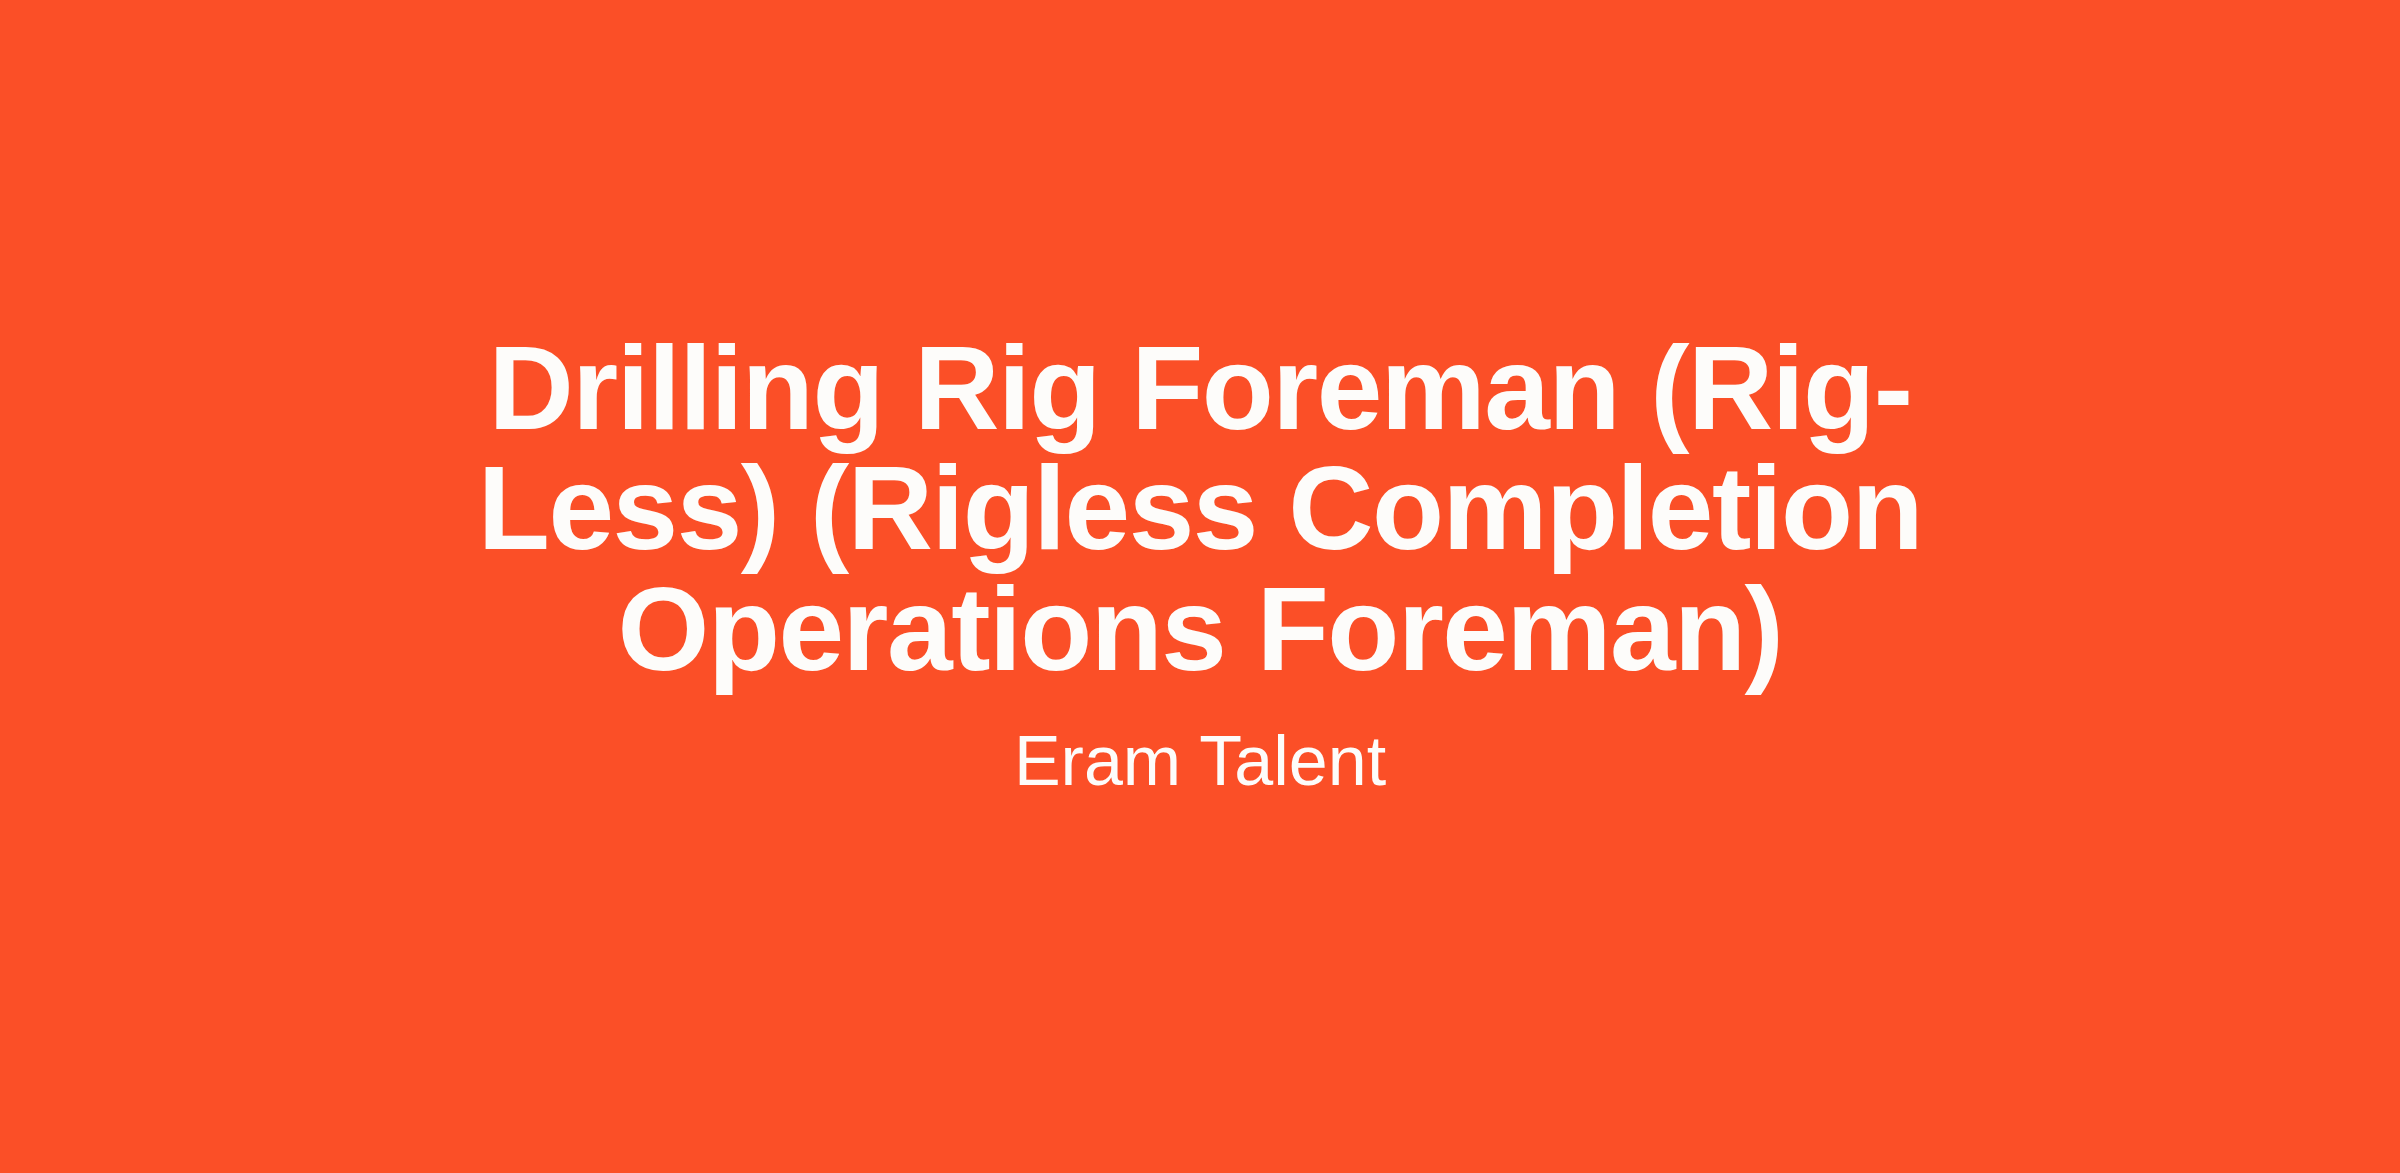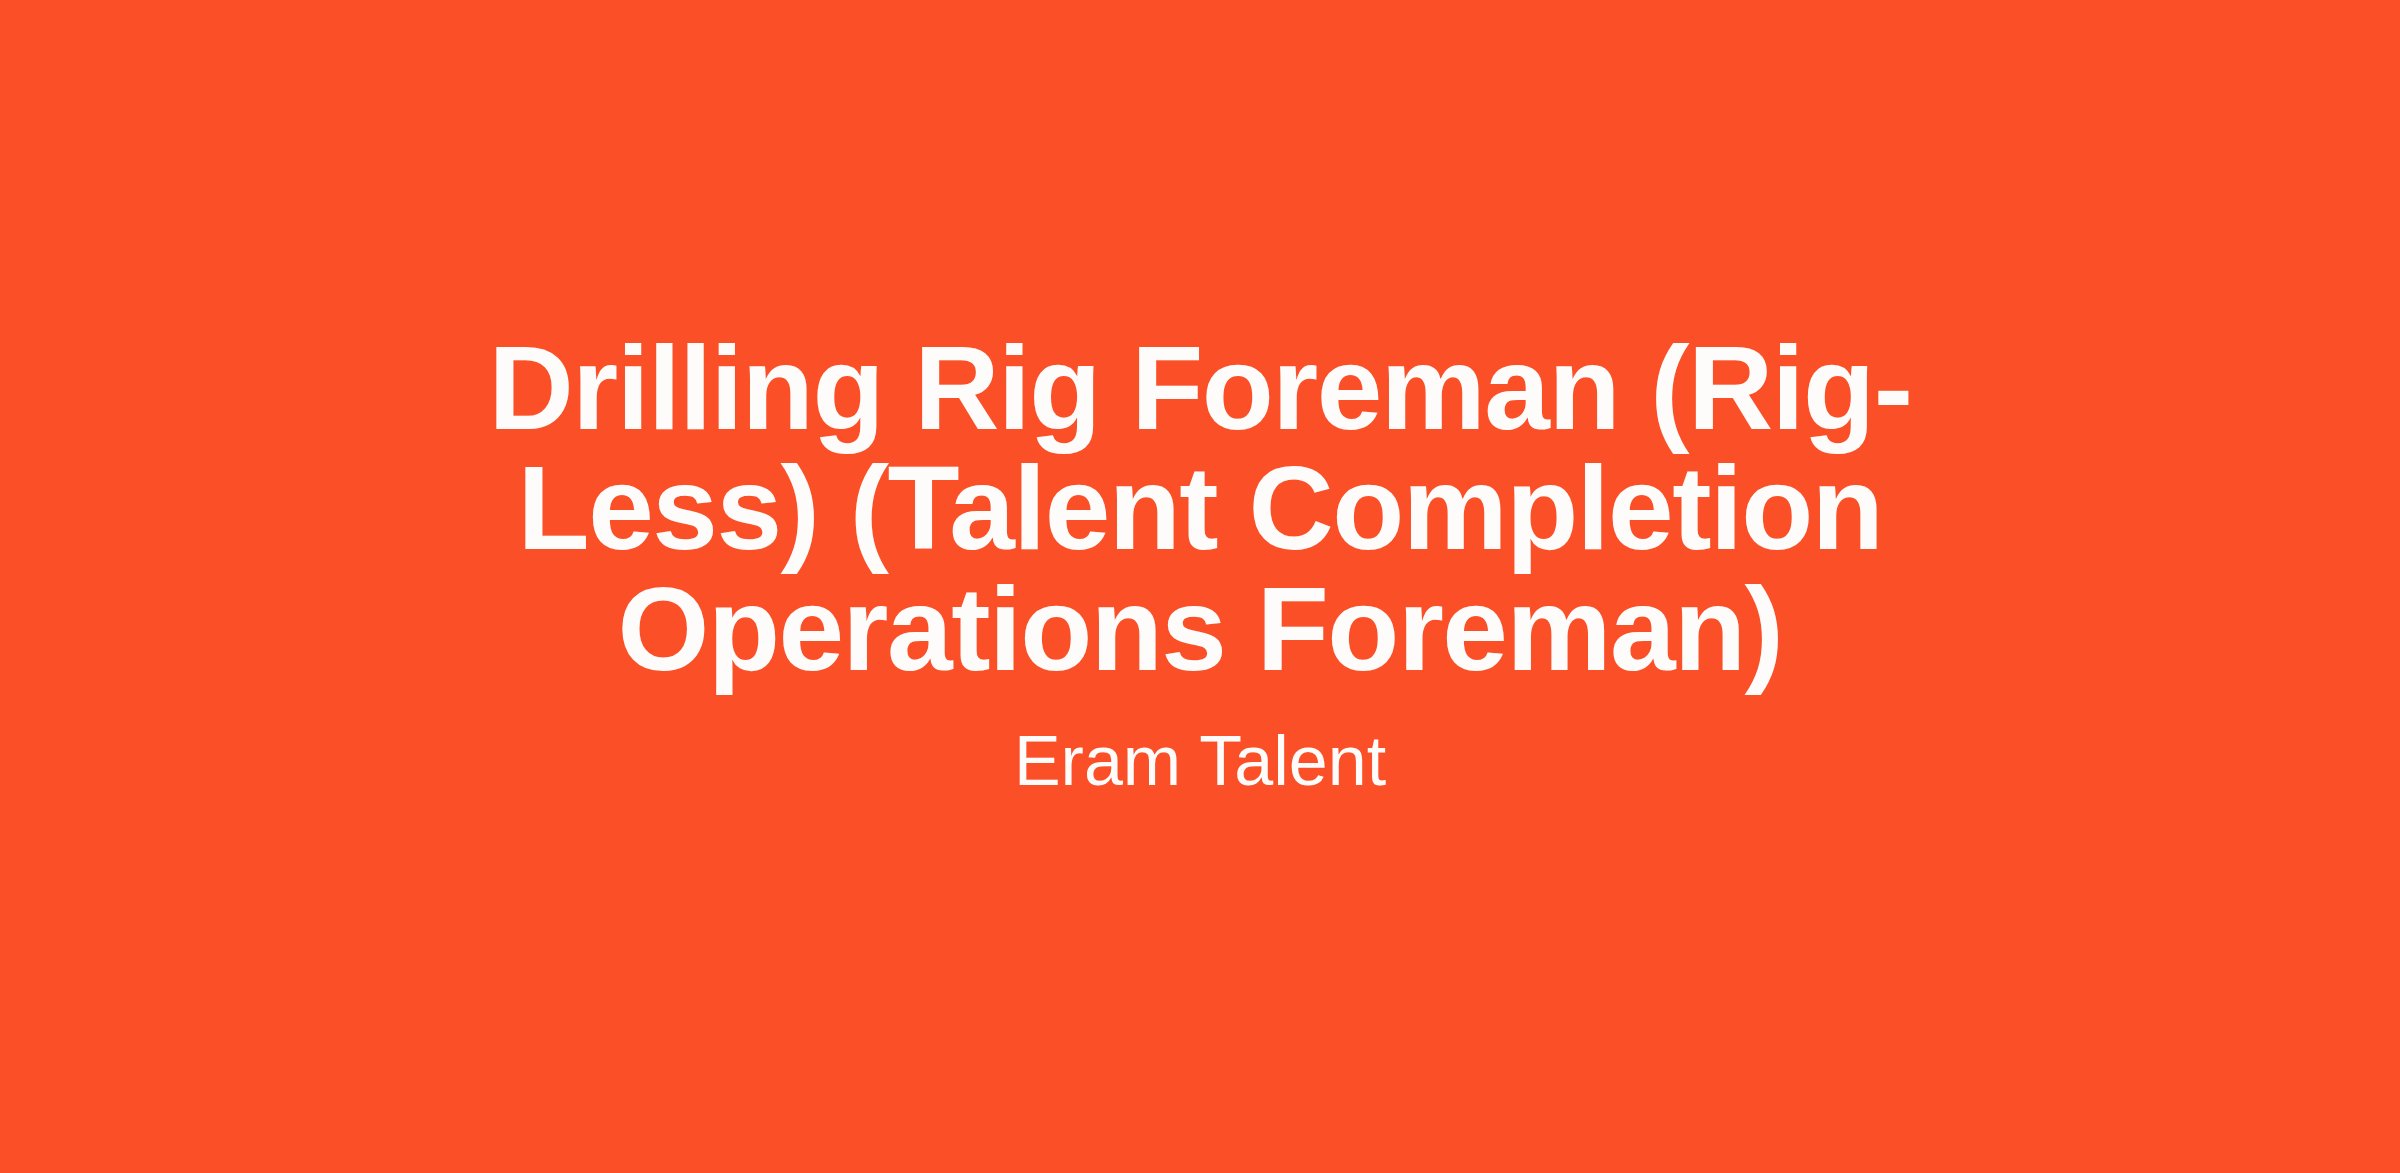--- a/index.html
+++ b/index.html
@@ -61,18 +61,18 @@
     text-align: right;
     margin-top: 30px;
   }
 </style>
 </head>
 <body>
 
 <div class="poster">
   <div class="poster-inner">
 
-    <h1 class="job-title">Drilling Rig Foreman (Rig-Less) (Talent Completion Operations Foreman)</h1>
+    <h1 class="job-title">Drilling Rig Foreman (Rig-Less) (Rigless Completion Operations Foreman)</h1>
 
     <div class="company-name">Eram Talent</div>
 
   </div>
 </div>
 
 </body></html>

